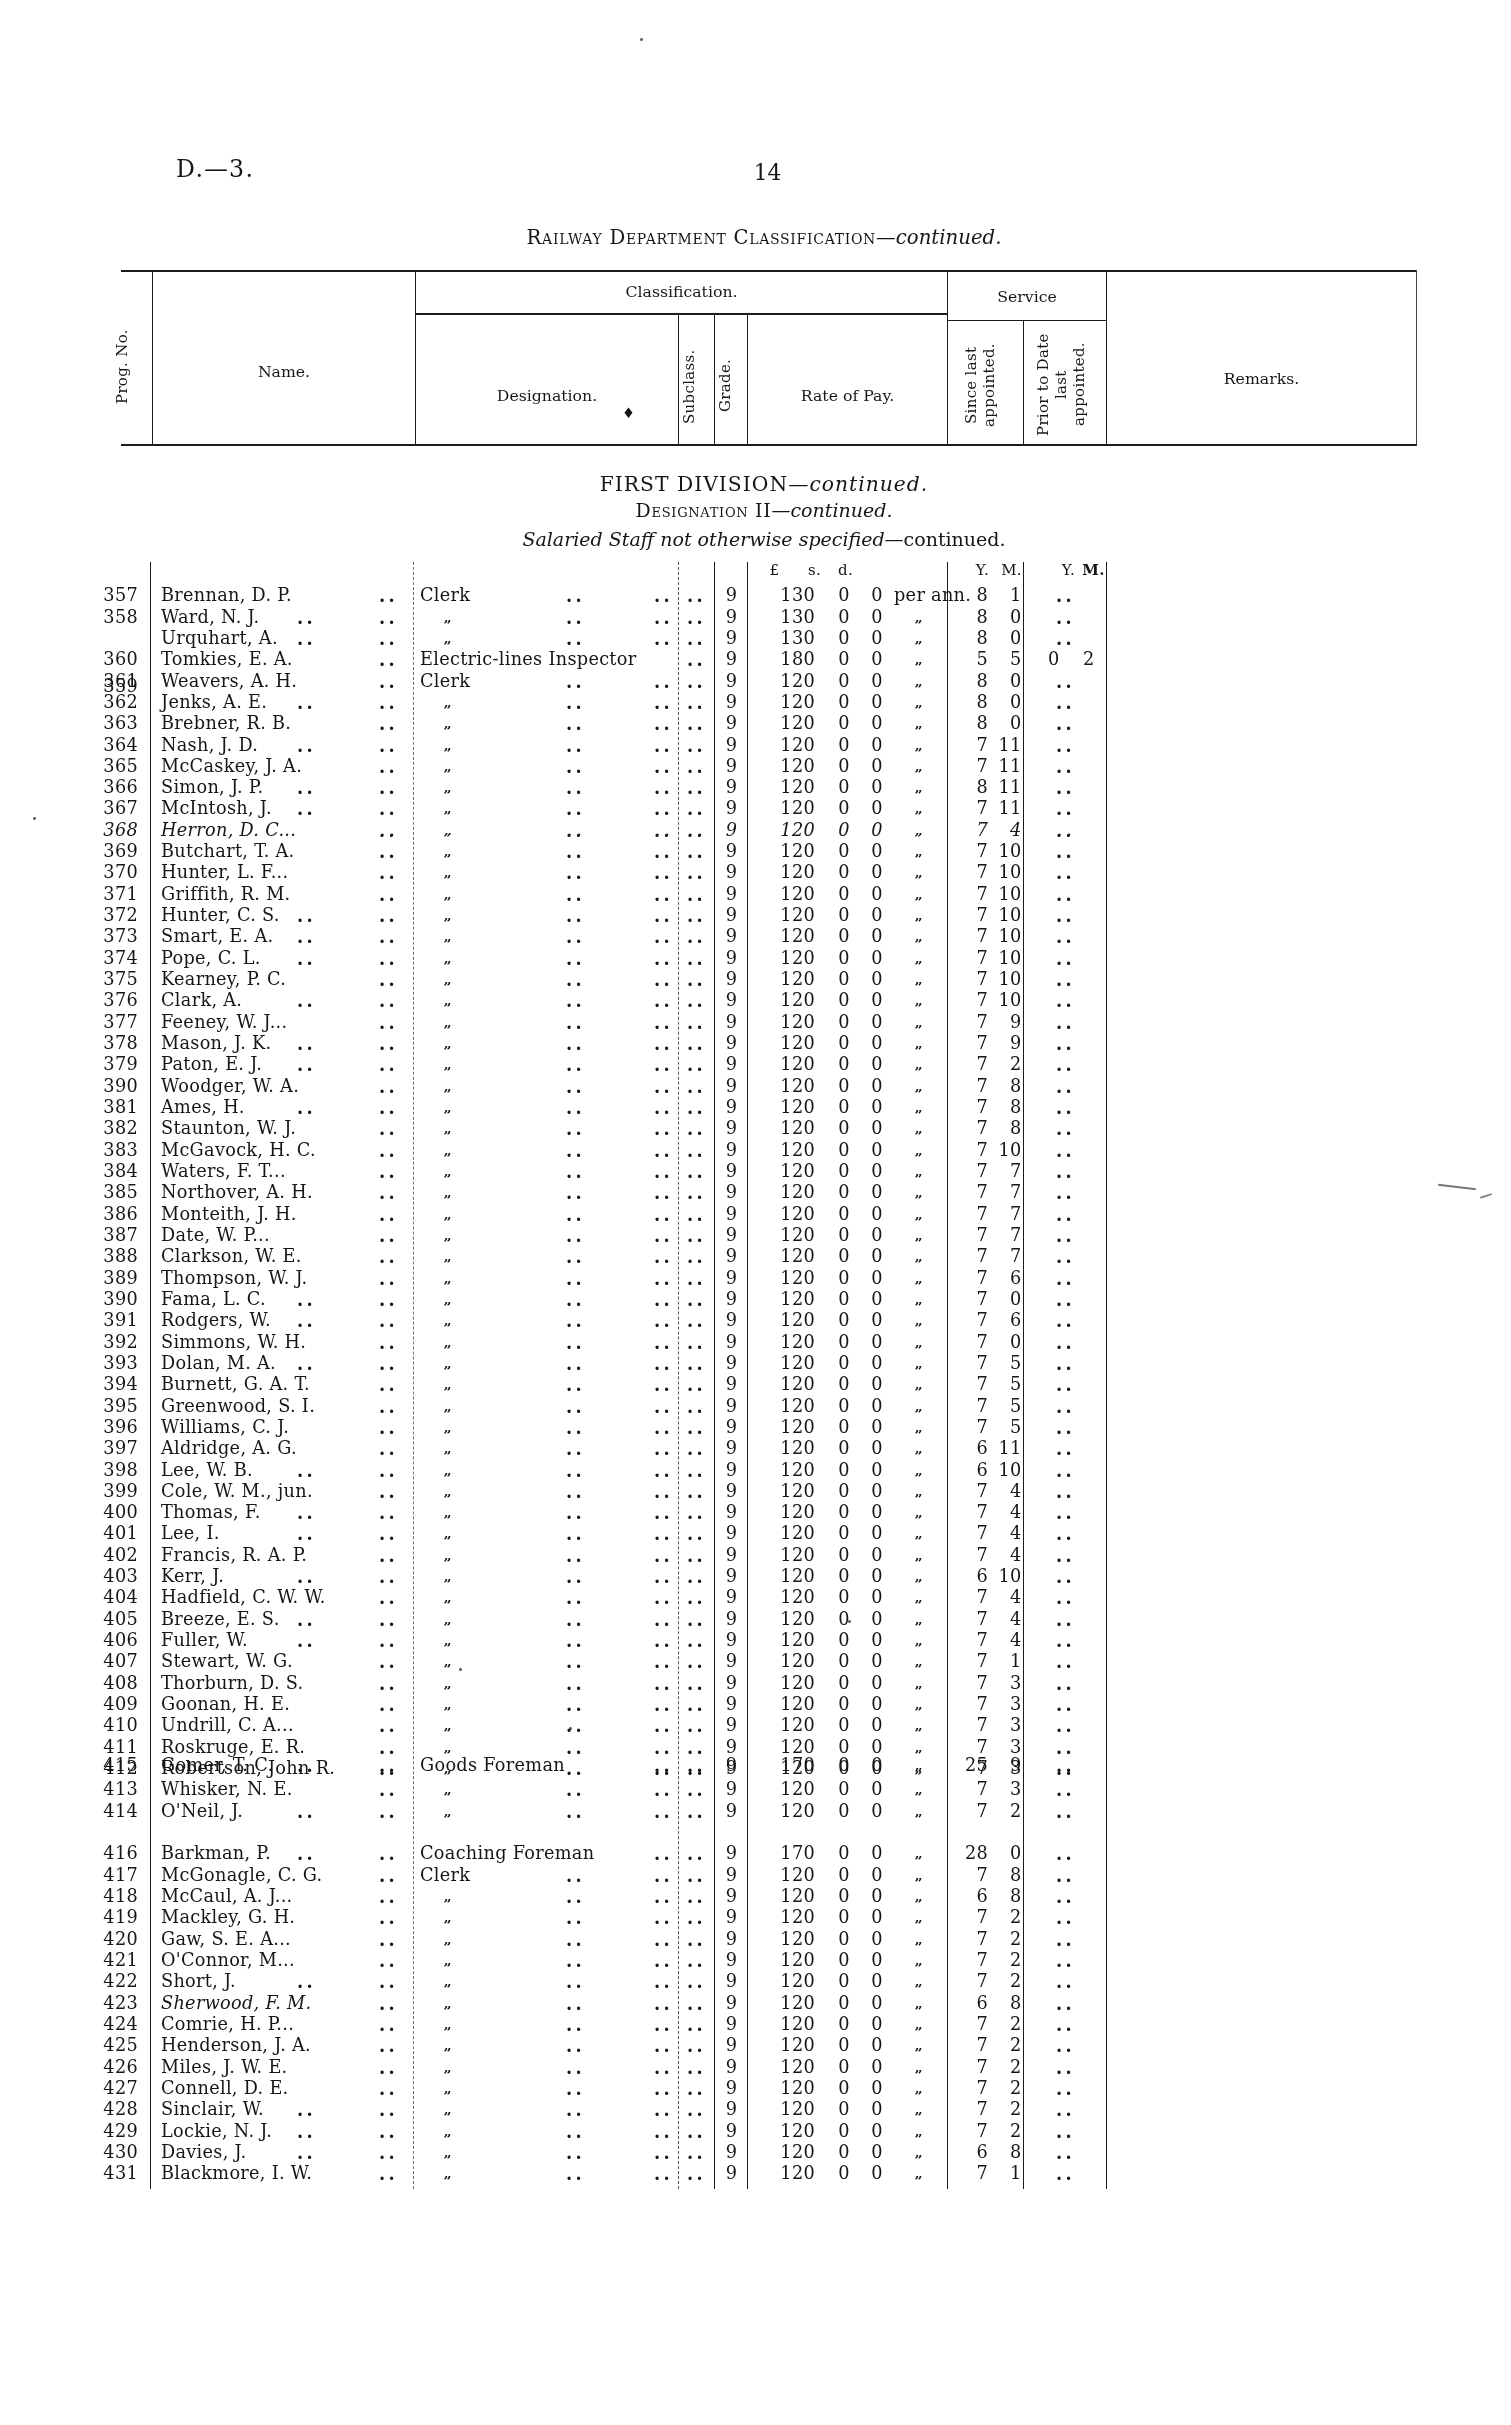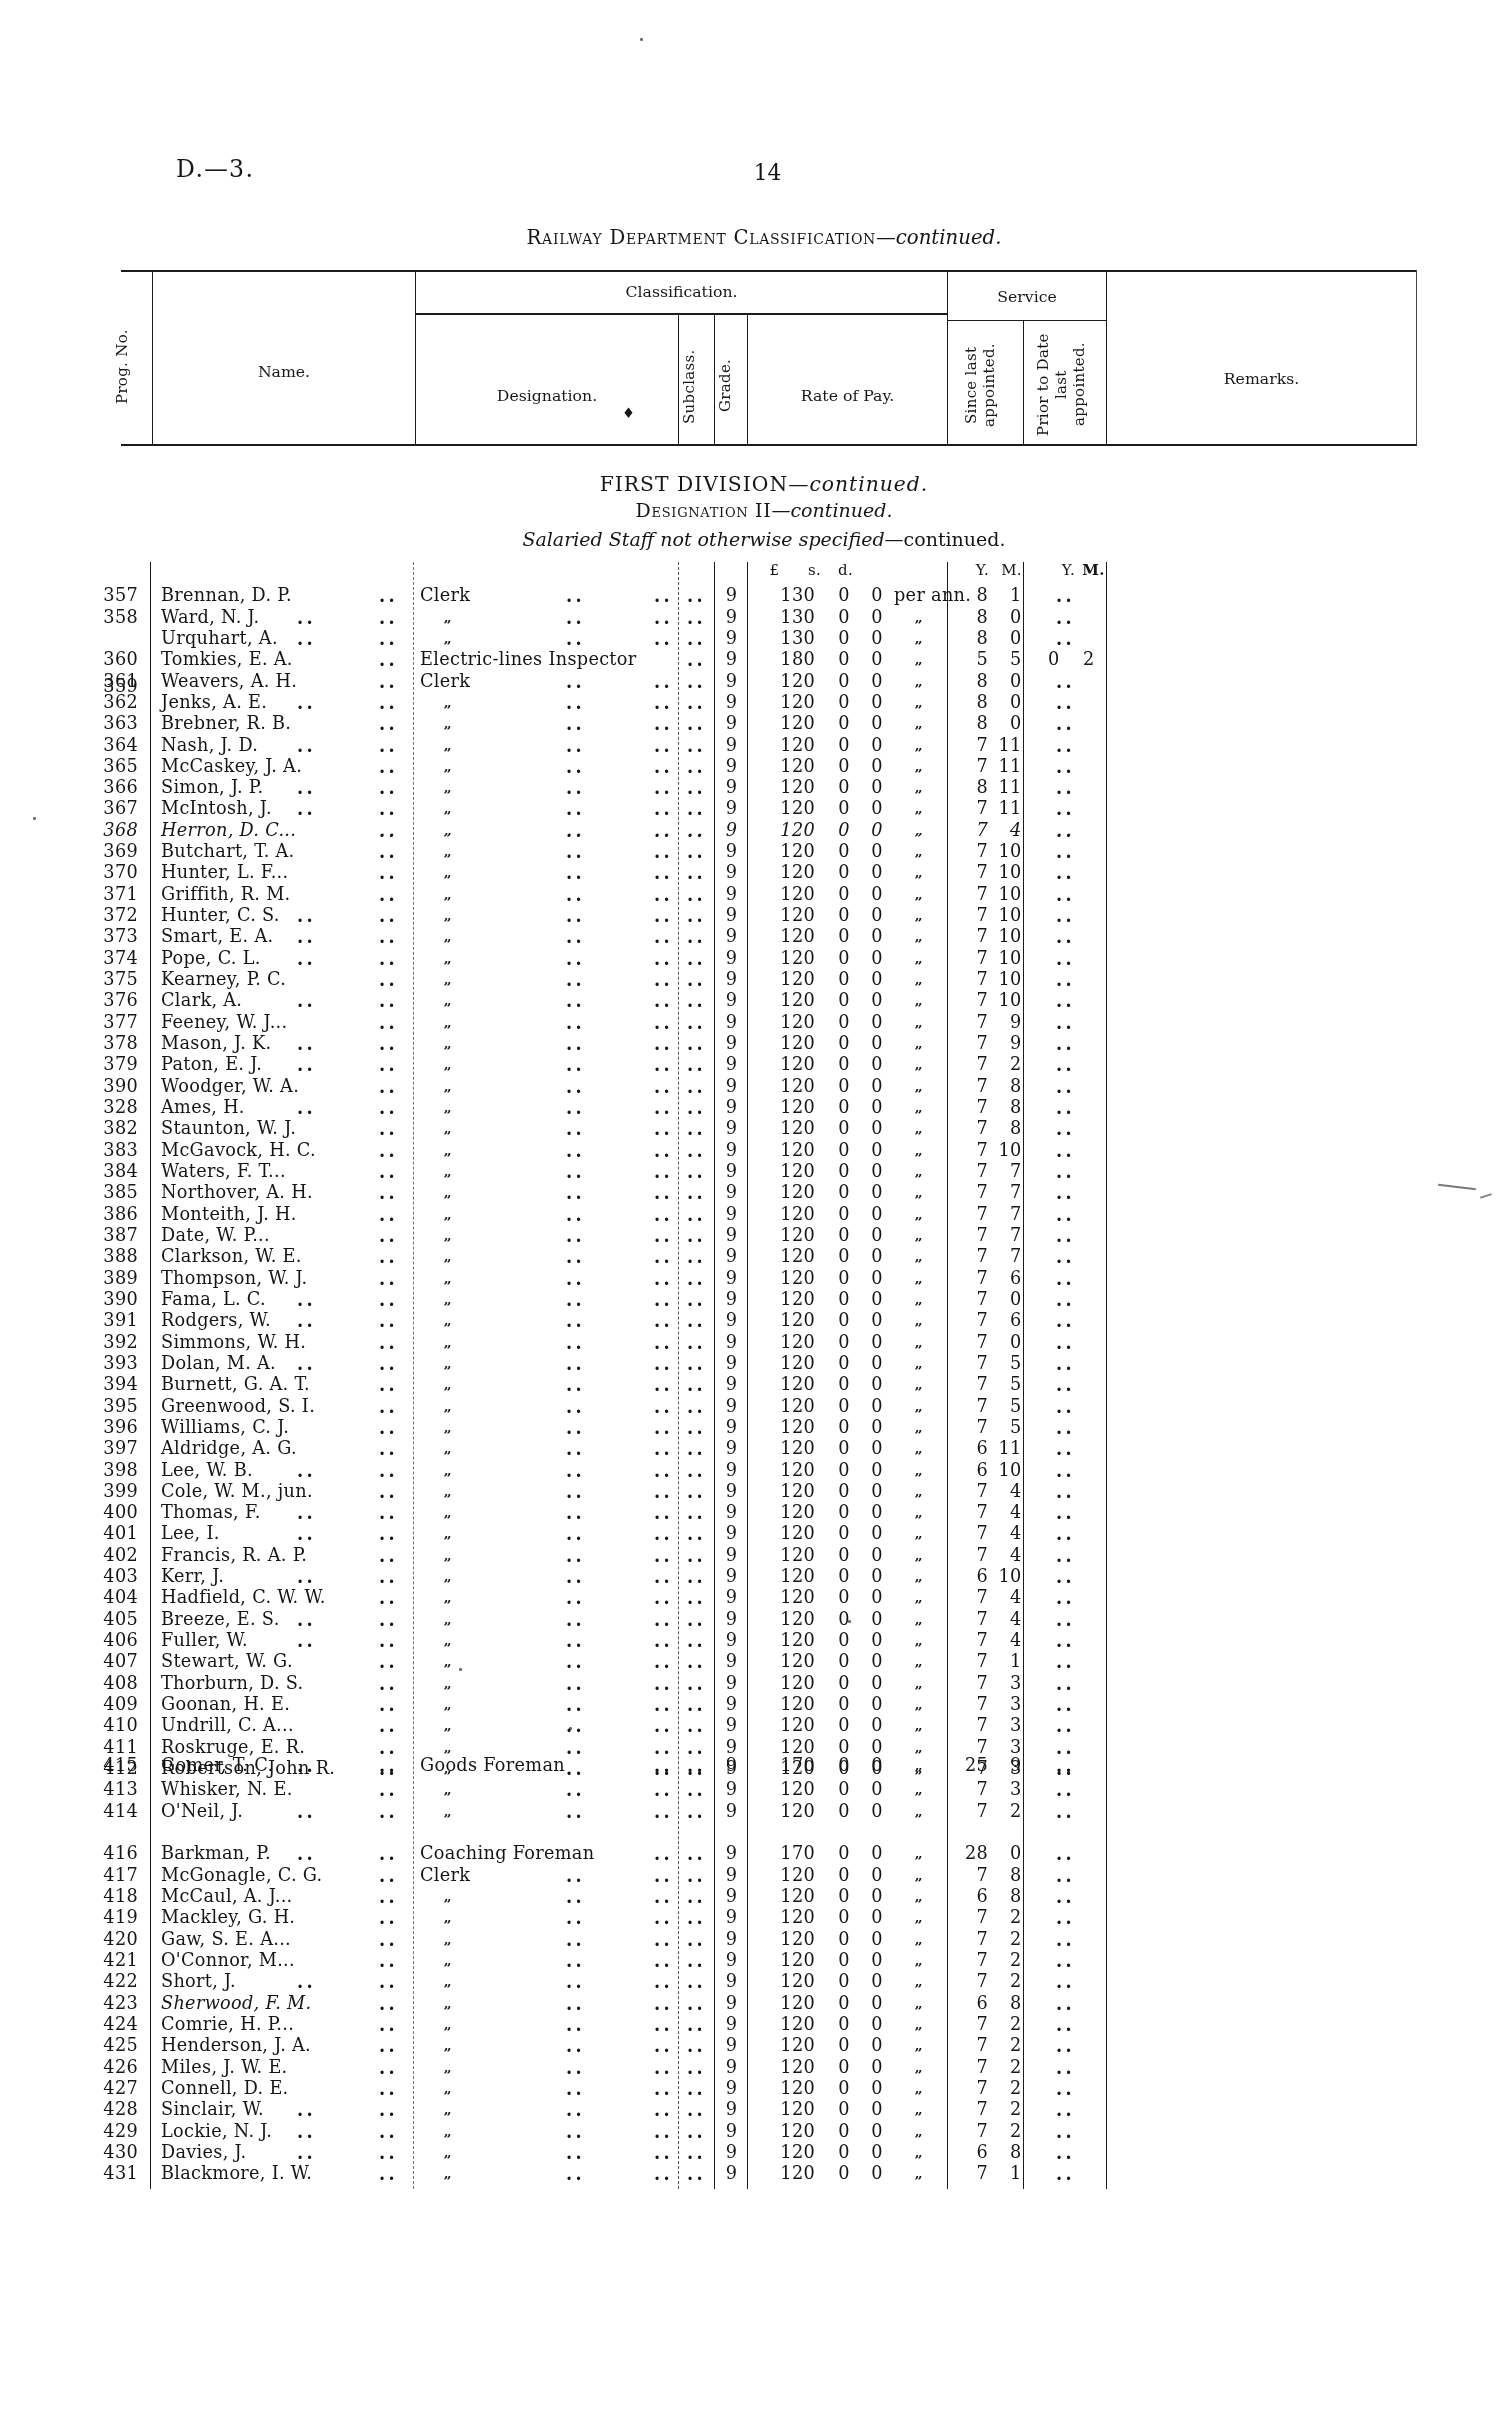--- a/index.html
+++ b/index.html
@@ -526,21 +526,21 @@
       <span class="cell center" style="left: 715px; width: 33px;">9</span>
       <span class="cell right" style="left: 753px; width: 62px;">120</span>
       <span class="cell center" style="left: 831px; width: 26px;">0</span>
       <span class="cell center" style="left: 864px; width: 26px;">0</span>
       <span class="cell center ditto" style="left: 907px; width: 23.6px;">„</span>
       <span class="cell right" style="left: 951px; width: 37px;">7</span>
       <span class="cell right" style="left: 992px; width: 29.5px;">8</span>
       <span class="cell center dots" style="left: 1024px; width: 83px;">..</span>
     </div>
     <div class="trow" style="top: 1097px;">
-      <span class="cell right" style="left: 92px; width: 46px;">328</span>
+      <span class="cell right" style="left: 92px; width: 46px;">381</span>
       <span class="cell" style="left: 161px;">Ames, H.</span>
       <span class="cell dots" style="left: 297px;">..</span>
       <span class="cell dots" style="left: 379px;">..</span>
       <span class="cell center ditto" style="left: 438px; width: 19.7px;">„</span>
       <span class="cell dots" style="left: 566px;">..</span>
       <span class="cell dots" style="left: 654px;">..</span>
       <span class="cell center dots" style="left: 680px; width: 33px;">..</span>
       <span class="cell center" style="left: 715px; width: 33px;">9</span>
       <span class="cell right" style="left: 753px; width: 62px;">120</span>
       <span class="cell center" style="left: 831px; width: 26px;">0</span>

